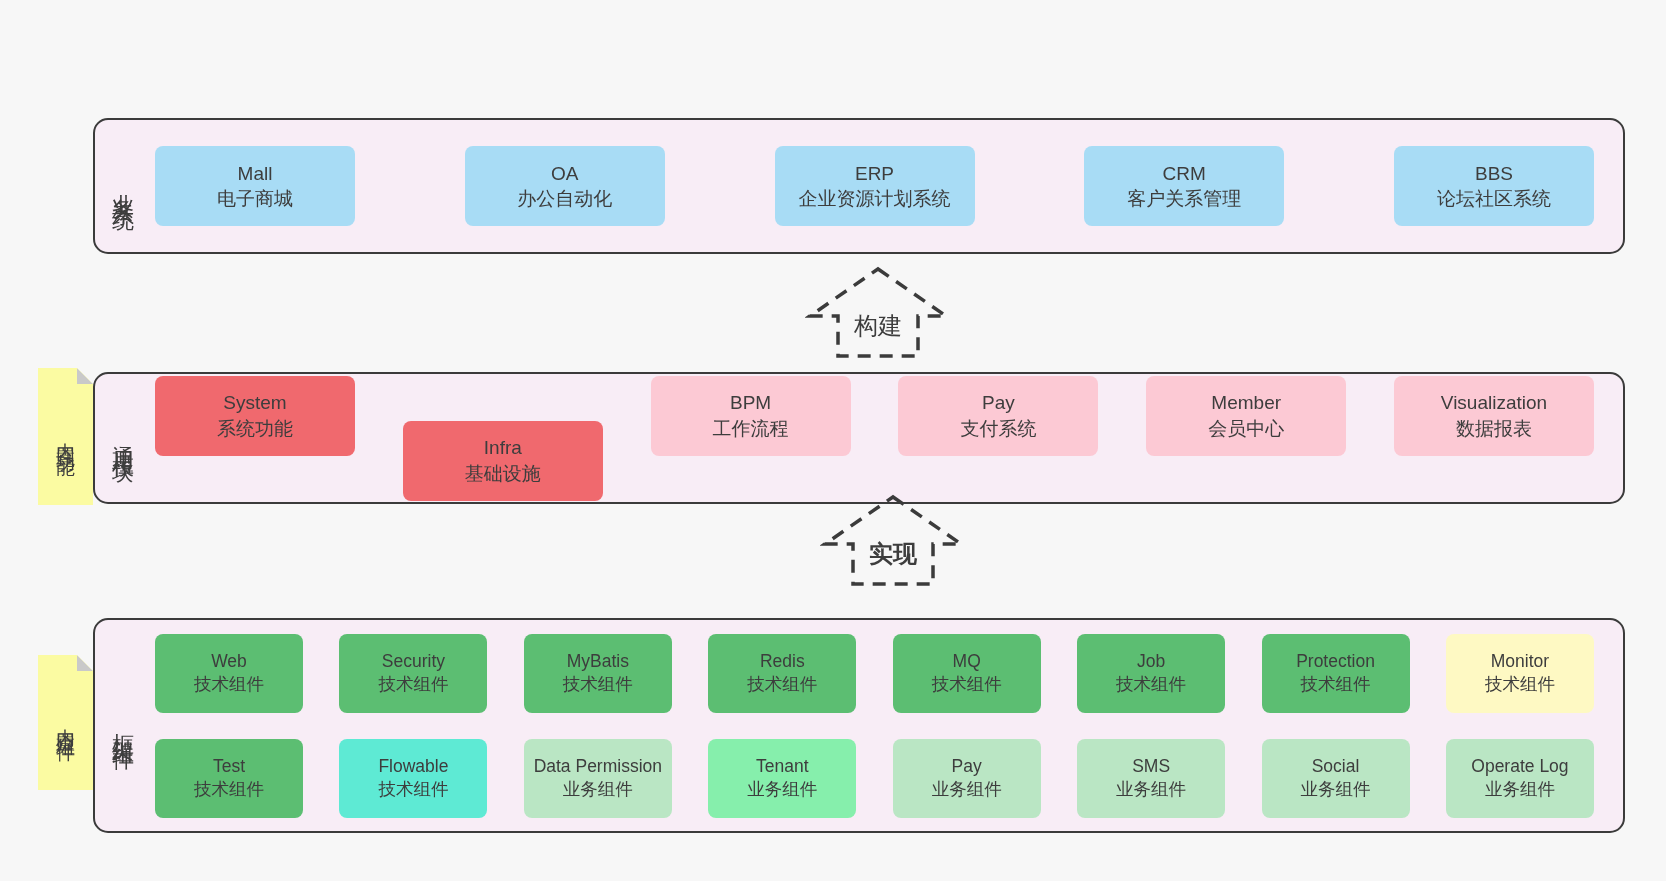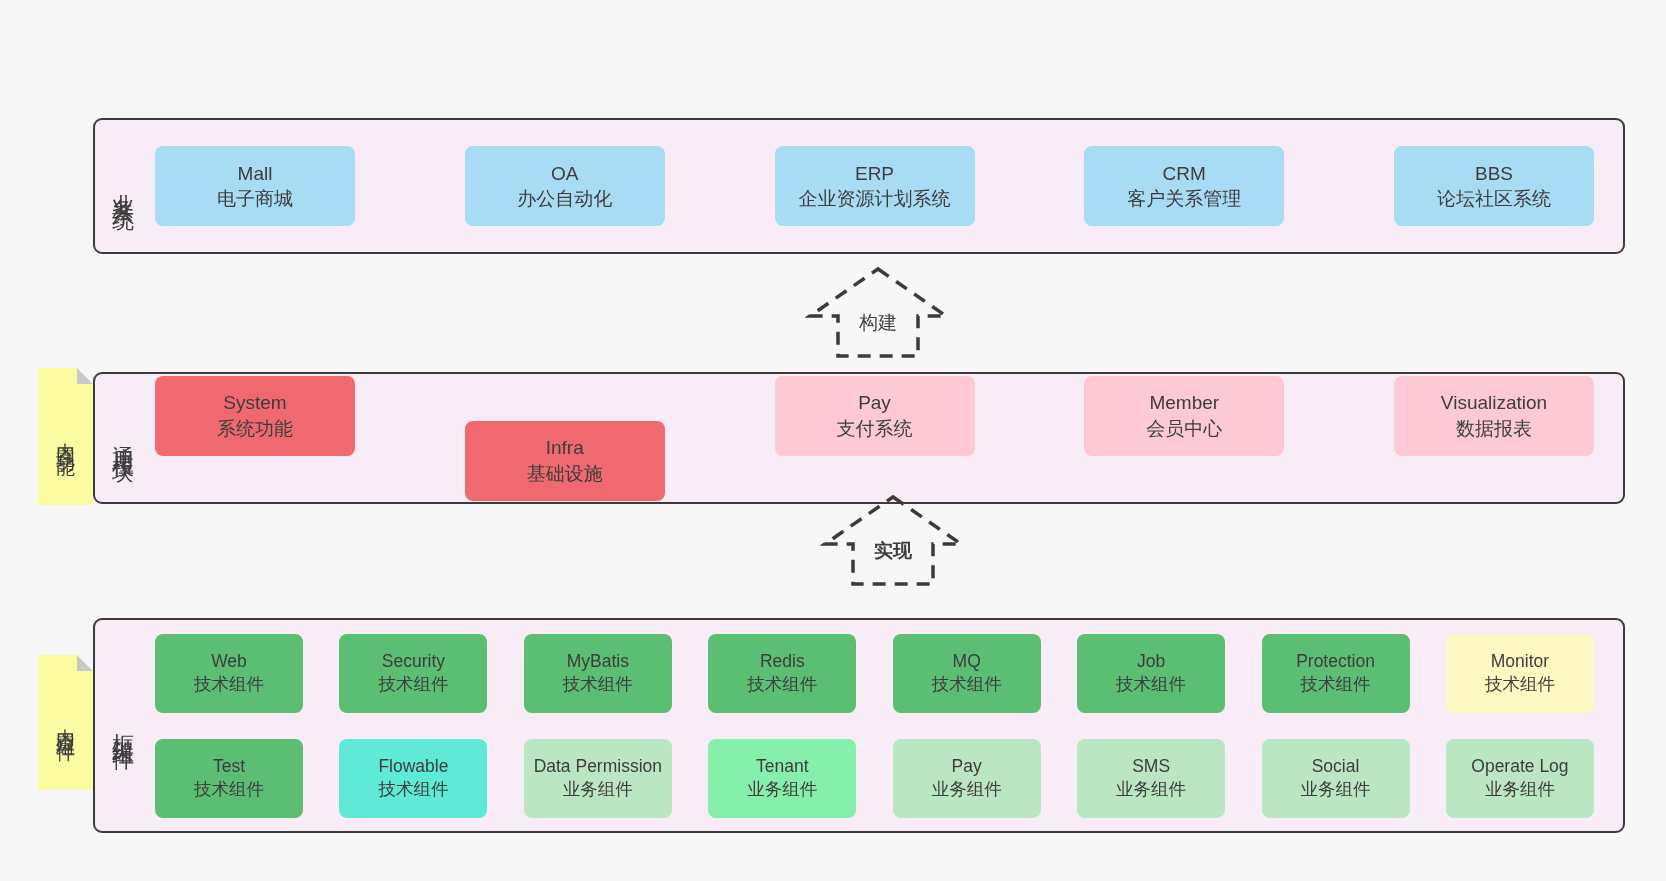--- a/index.html
+++ b/index.html
@@ -3,21 +3,21 @@
 <meta charset="utf-8">
 <style>
   html,body { margin:0; padding:0; background:#f7f7f7; }
   .canvas {
     position:relative; width:1666px; height:881px; overflow:hidden;
     background:#f7f7f7; color:#3d3d3d;
     font-family:"Liberation Sans","DejaVu Sans",sans-serif;
   }
   .band {
     position:absolute; left:93px; width:1532px; box-sizing:border-box;
-    border:2px solid #3b3b3b; border-radius:9px;
+    border:2px solid #3b3b3b; border-radius:15px;
     display:flex; align-items:stretch;
   }
   .band1 { top:118px; height:136px; }
   .band2 { top:372px; height:132px; }
   .band3 { top:618px; height:215px; }
   .band-label {
     width:56px; display:flex; align-items:center; justify-content:center;
     font-size:22px; flex:0 0 auto;
   }
   .v-text { writing-mode:vertical-lr; text-orientation:upright; letter-spacing:5px; }
@@ -44,21 +44,21 @@
     background:#c9c9c9; clip-path:polygon(0 0, 100% 100%, 0 100%);
   }
   .sticky1 { top:368px; height:137px; }
   .sticky2 { top:655px; height:135px; }
   .arrow { position:absolute; width:146px; height:98px; }
   .arrow1 { left:805px; top:264px; }
   .arrow2 { left:820px; top:492px;font-weight:bold; }
   .arrow svg { display:block; width:100%; height:100%; }
   .arrow-label {
     position:absolute; left:50%; top:46px; transform:translateX(-50%);
-    background:#f7f7f7; padding:0 4px; font-size:19px; white-space:nowrap;
+    background:#f7f7f7; padding:0 4px; font-size:24px; white-space:nowrap;
   }
 </style>
 </head>
 <body>
 
 <div class="canvas">
 
   <section class="band band1" style="background-color: rgb(248, 237, 246);">
     <div class="band-label v-text">业务系统</div>
     <div class="band-content">
@@ -104,20 +104,24 @@
       <div class="row">
         <div class="box" style="background-color: rgb(240, 105, 110);">
           <div>System</div>
           <div>系统功能</div>
         </div>
         <div class="box" style="background-color: rgb(240, 105, 110); margin-top: 45px;">
           <div>Infra</div>
           <div>基础设施</div>
         </div>
         <div class="box" style="background-color: rgb(252, 201, 212);">
+          <div>BPM</div>
+          <div>工作流程</div>
+        </div>
+        <div class="box" style="background-color: rgb(252, 201, 212);">
           <div>Pay</div>
           <div>支付系统</div>
         </div>
         <div class="box" style="background-color: rgb(252, 201, 212);">
           <div>Member</div>
           <div>会员中心</div>
         </div>
         <div class="box" style="background-color: rgb(252, 201, 212);">
           <div>Visualization</div>
           <div>数据报表</div>

